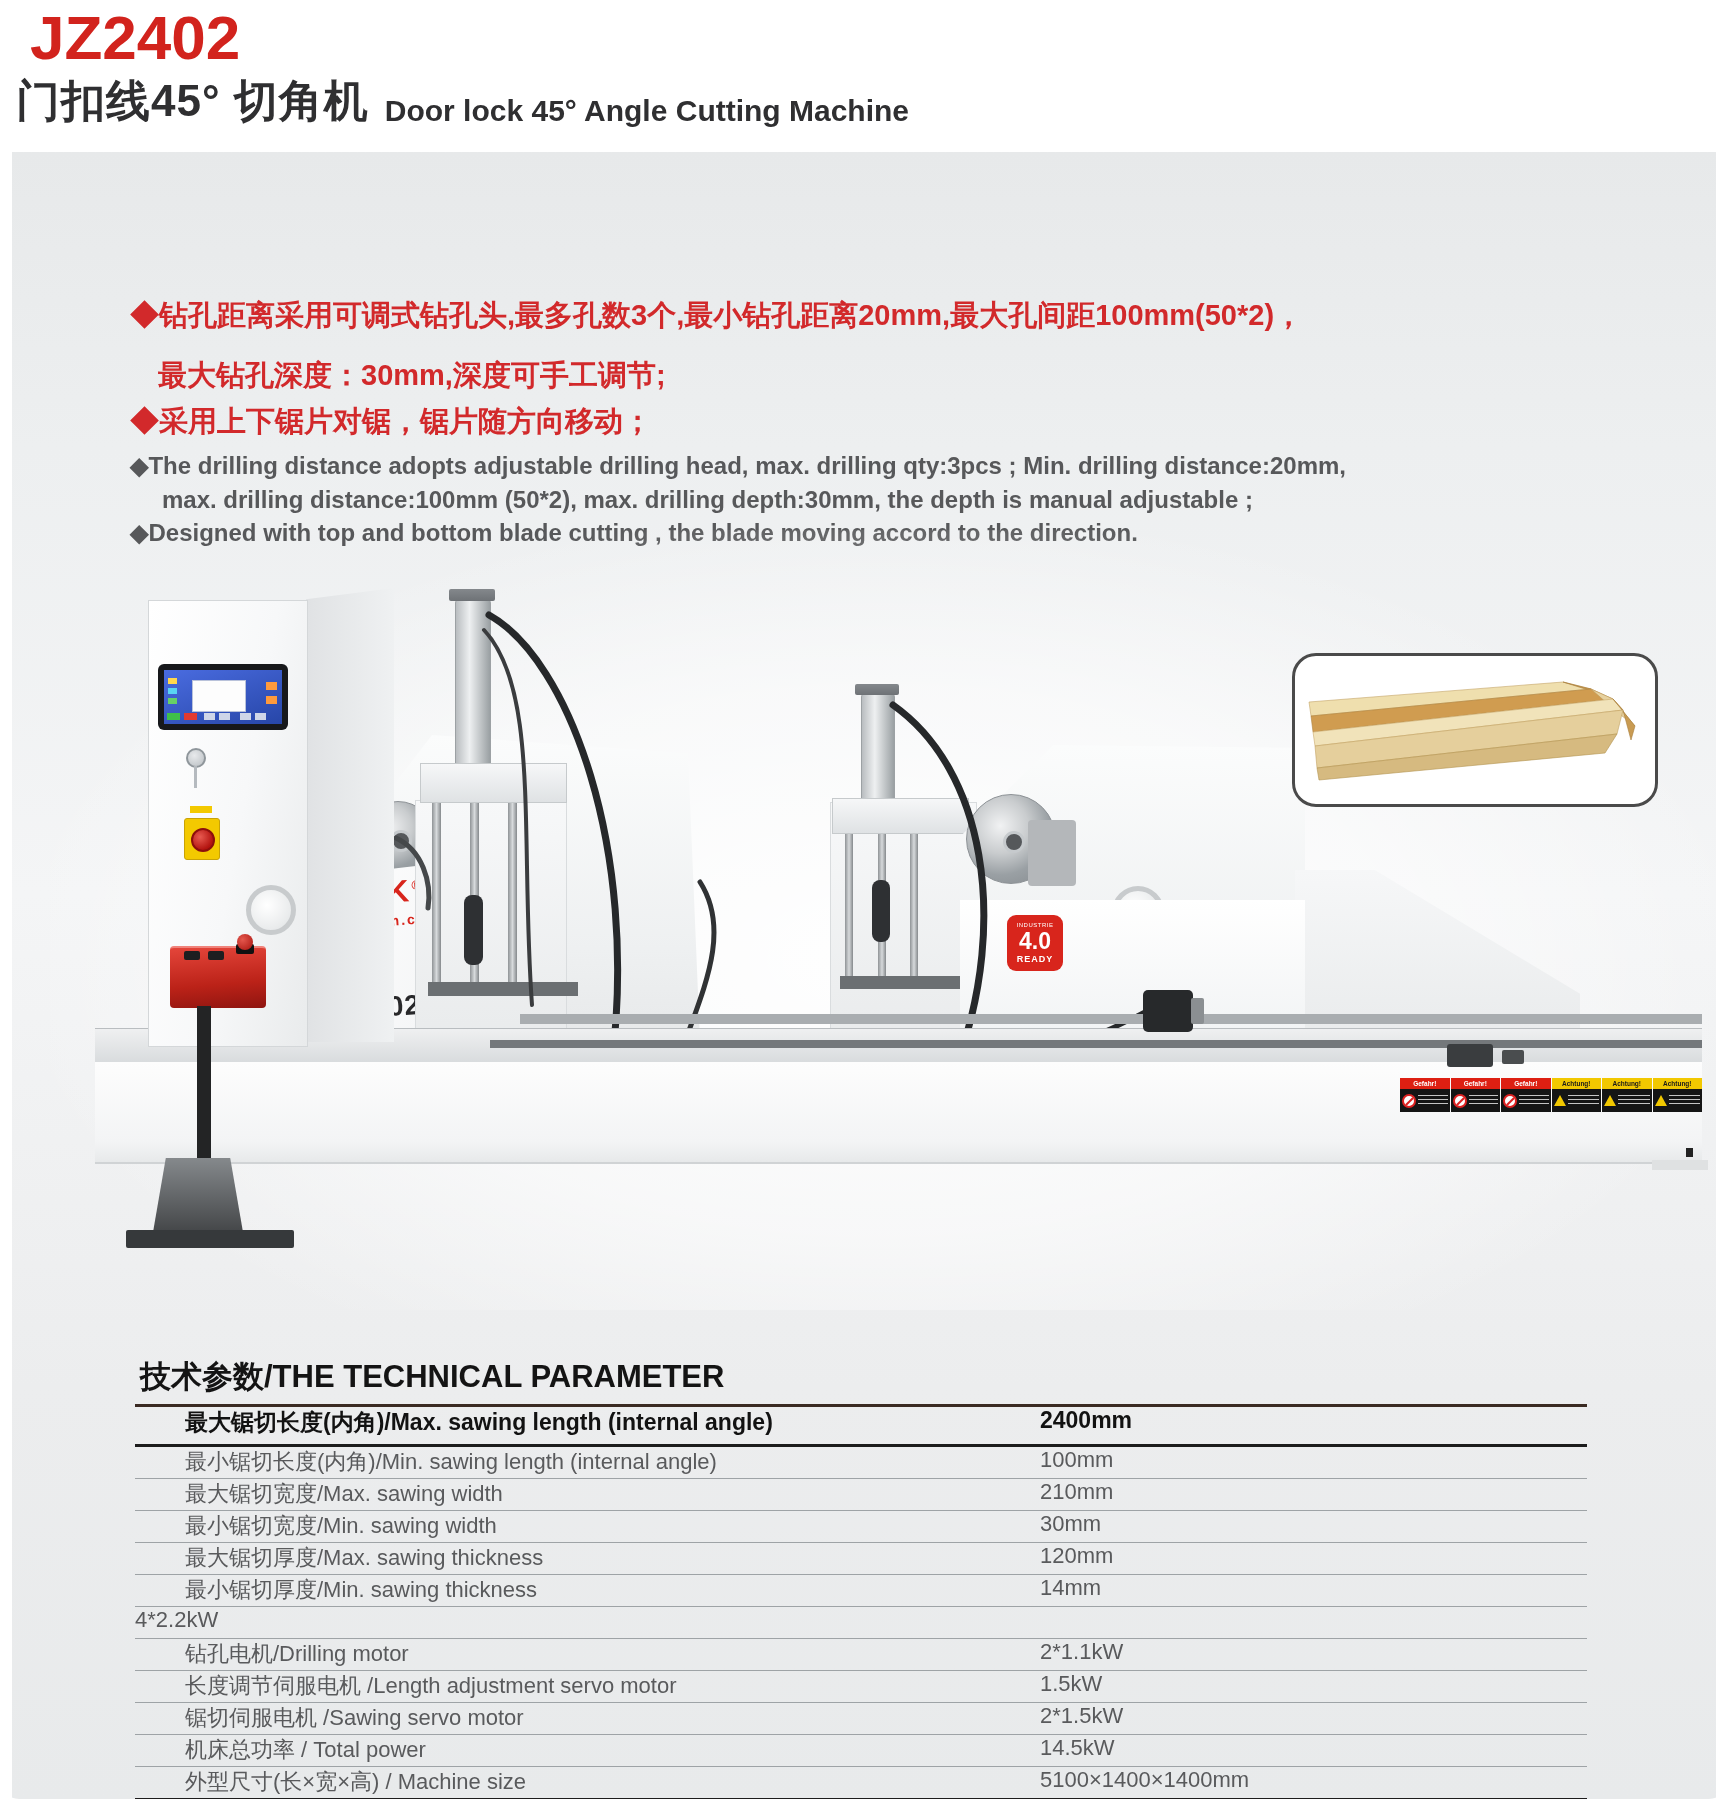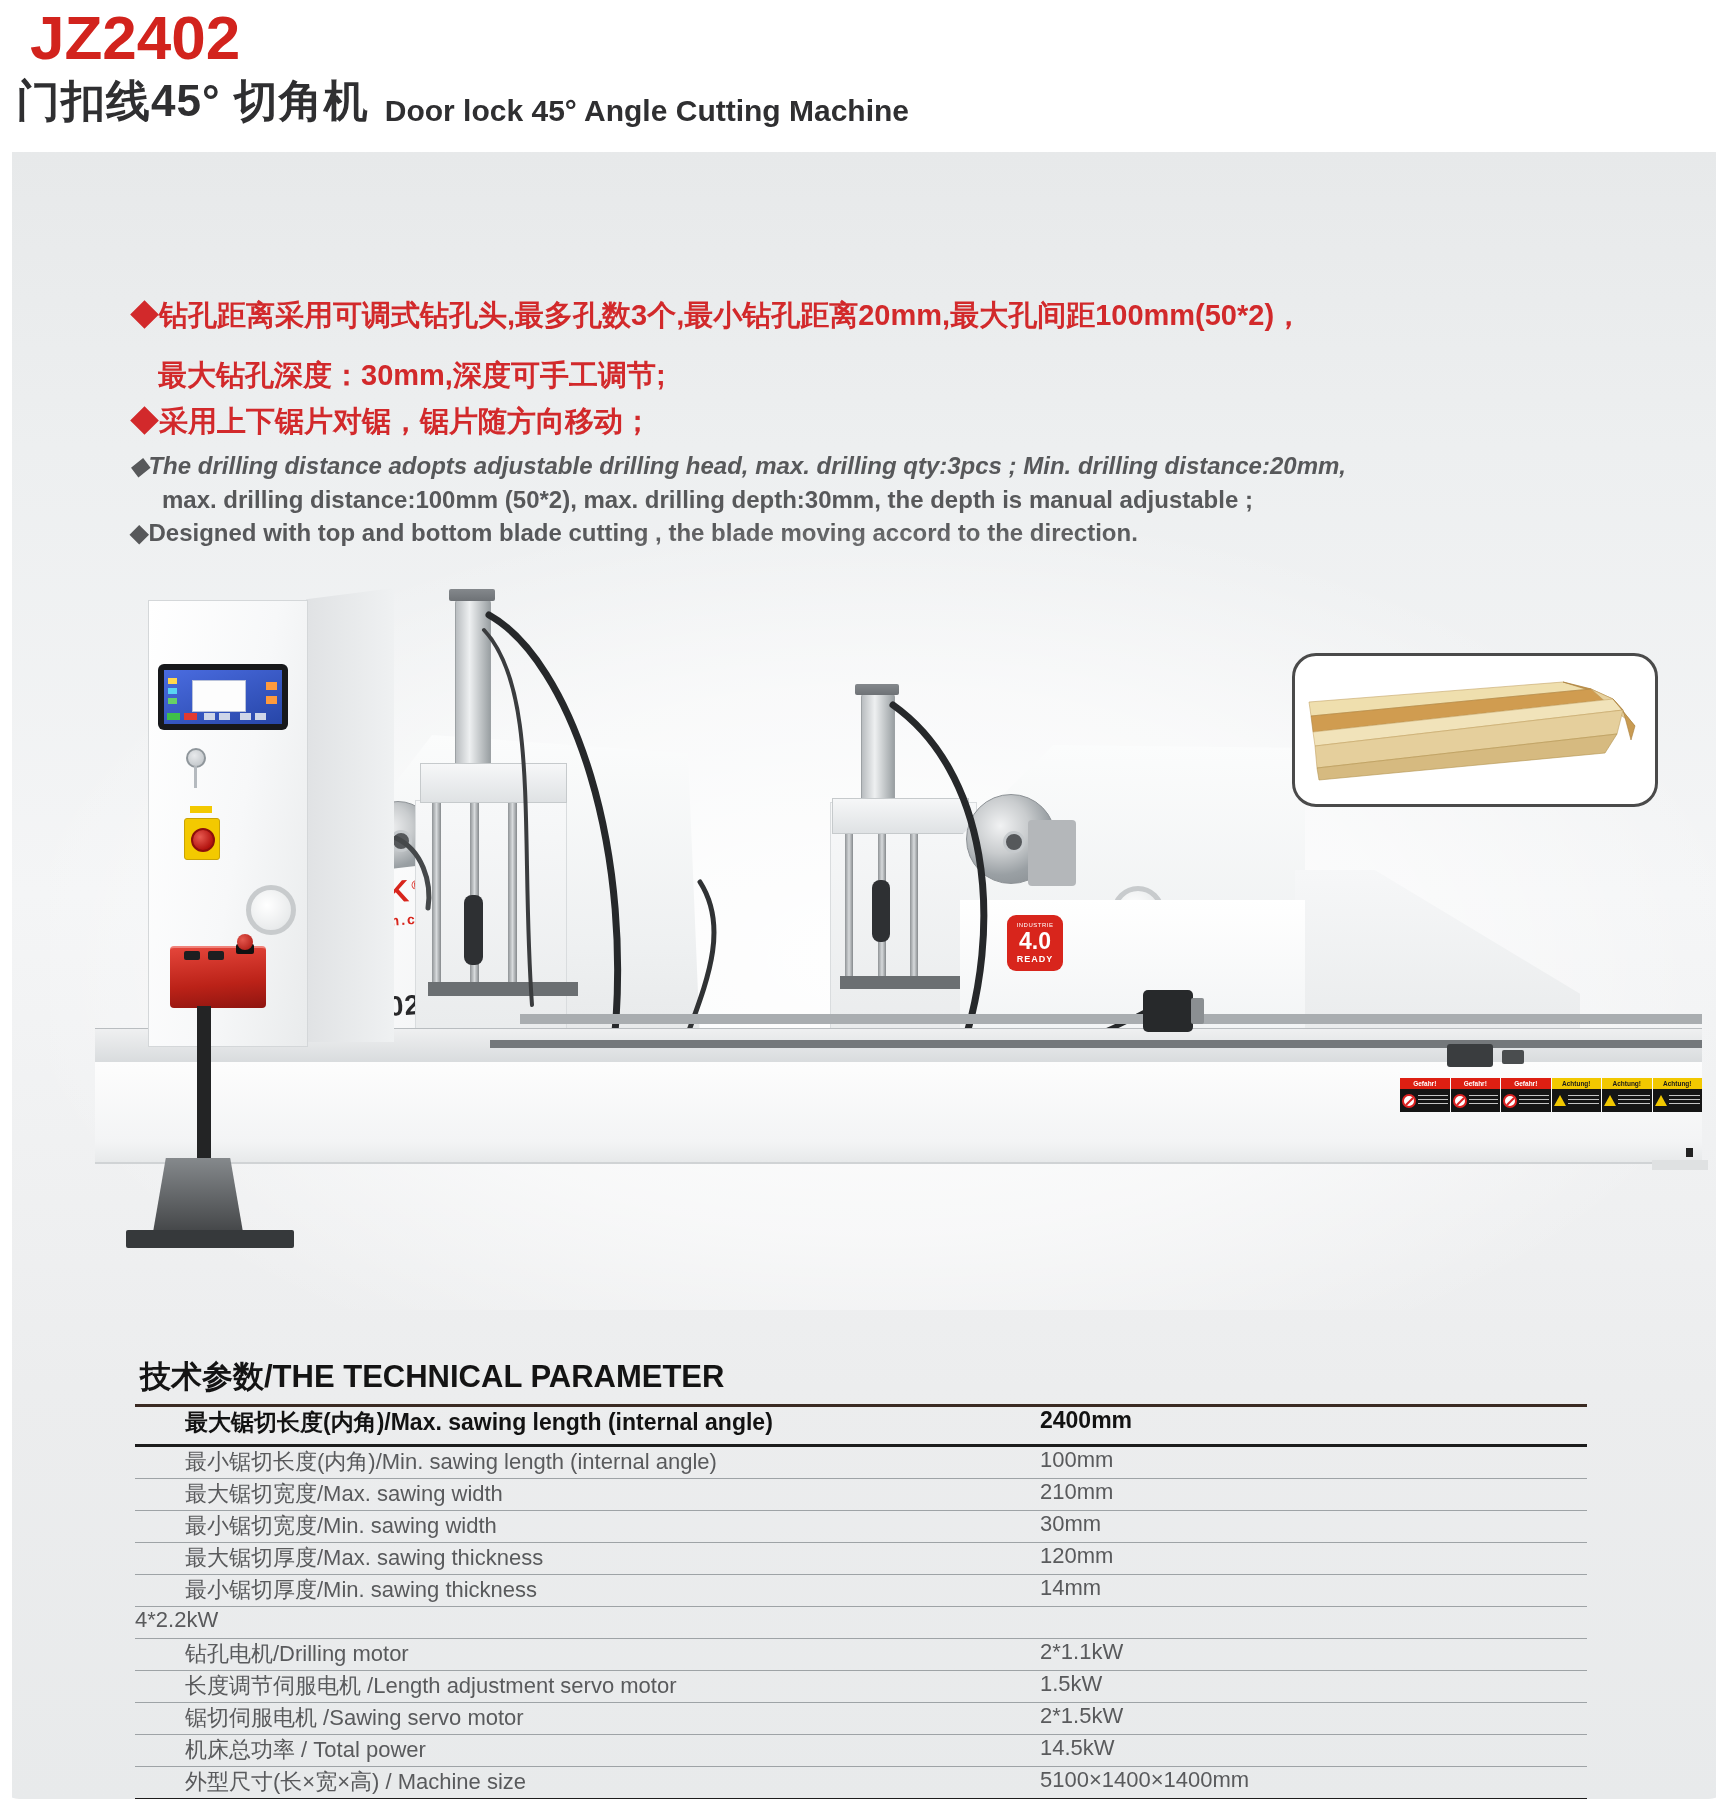--- a/index.html
+++ b/index.html
@@ -16,21 +16,21 @@
 
   
   .panel{position:absolute;left:12px;top:152px;width:1704px;height:1647px;
          background:linear-gradient(180deg,#e7e9ea 0%,#edeff0 18%,#f4f5f6 45%,#ecedee 75%,#e8eaeb 100%);}
 
   
   .feat{position:absolute;font-weight:bold;white-space:nowrap;}
   .feat.cn{color:#d2292b;font-size:29px;}
   .feat.en{color:#57585a;font-size:24px;}
   .f-cn1{left:130px;top:296px;} .f-cn2{left:158px;top:348px;margin-top:8px;} .f-cn3{left:130px;top:402px;}
-  .f-en1{left:130px;top:452px;font-style:italic;} .f-en2{left:162px;top:486px;} .f-en3{left:130px;top:519px;}
+  .f-en1{left:130px;top:452px;} .f-en2{left:162px;top:486px;} .f-en3{left:130px;top:519px;}
 
   
   .m-glow{left:50px;top:530px;width:1660px;height:780px;
           background:radial-gradient(ellipse at 50% 55%, rgba(255,255,255,.95) 0%, rgba(255,255,255,.55) 45%, rgba(255,255,255,0) 75%);}
 
   
   .lsaw-body{left:300px;top:735px;width:400px;height:306px;
              background:linear-gradient(180deg,#fbfcfc,#eef0f1 70%,#e7e9ea);
              clip-path:polygon(0% 56%,33% 0%,97% 6%,100% 100%,0% 100%);}
   .blade{border-radius:50%;background:radial-gradient(circle at 38% 35%,#f1f2f3 0%,#c9ccce 35%,#9aa0a4 62%,#82878b 100%);

